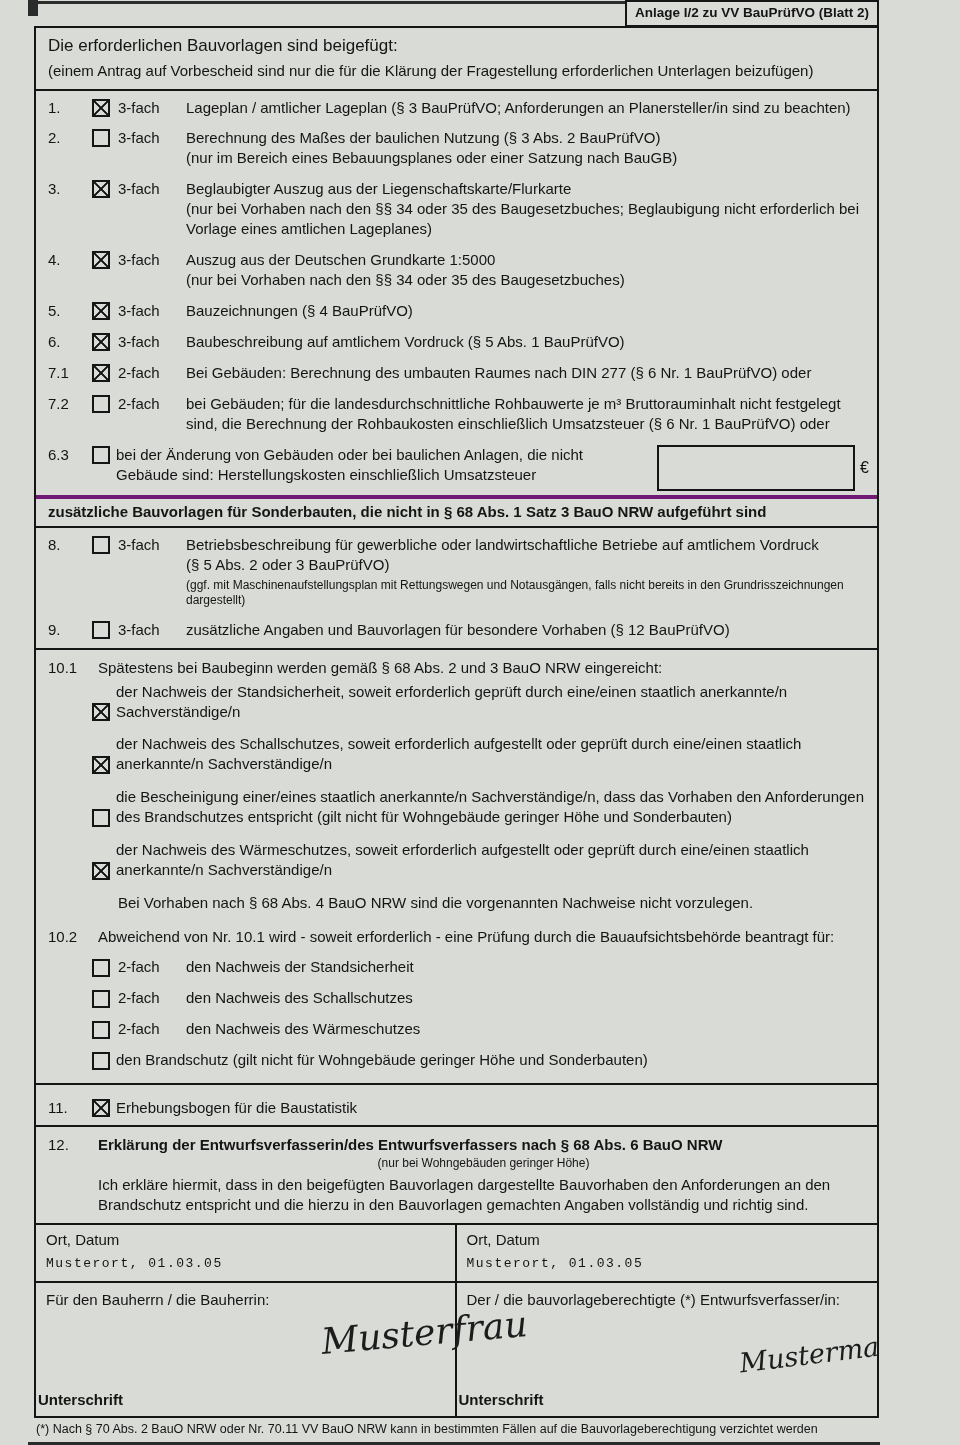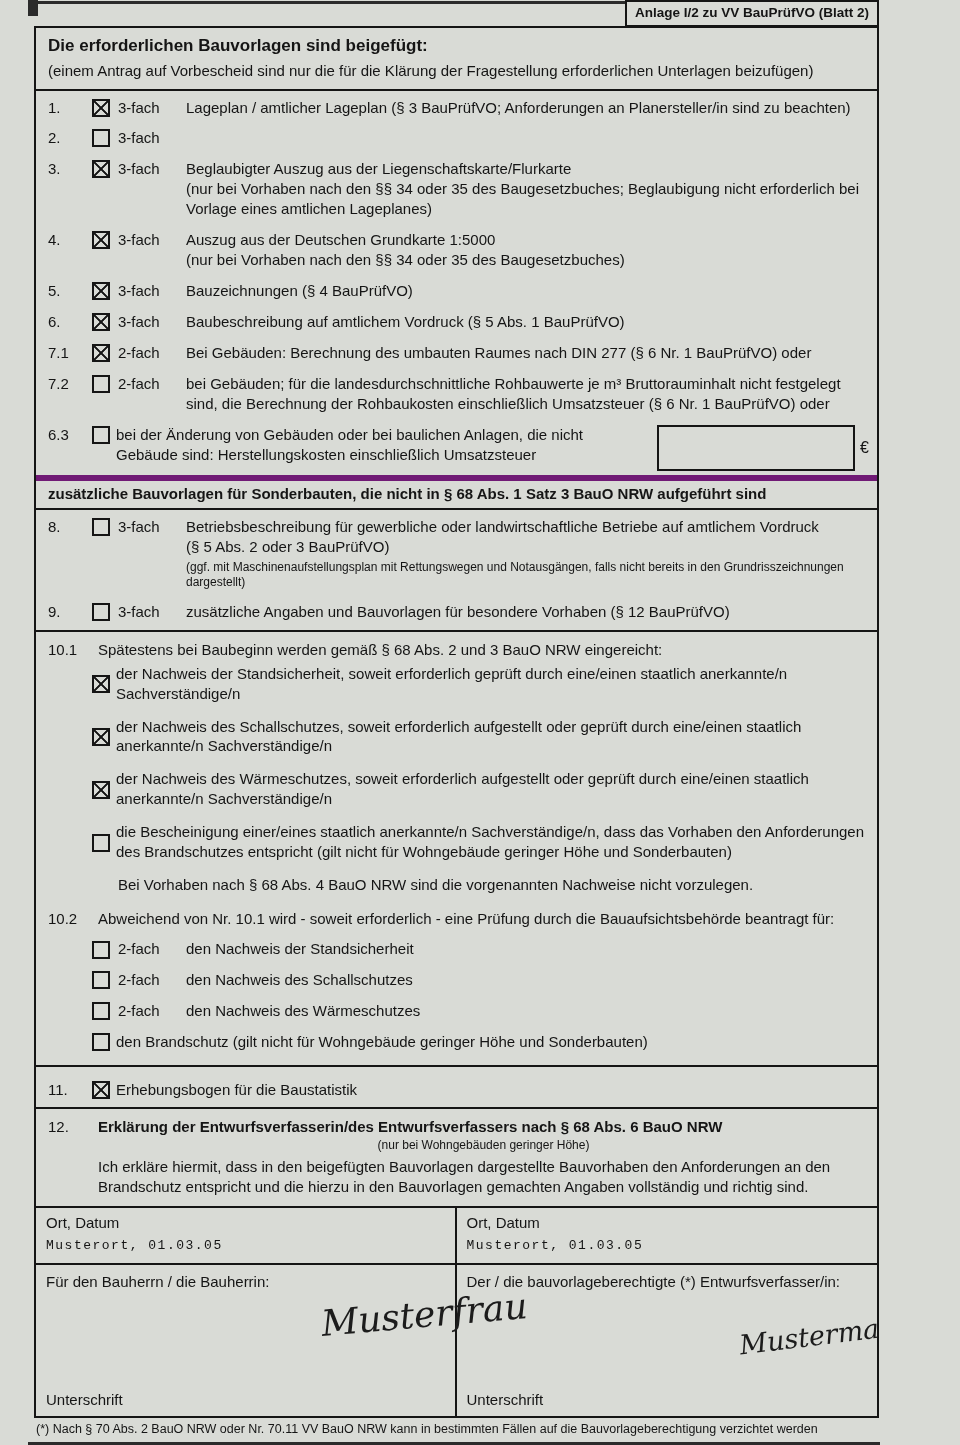--- a/index.html
+++ b/index.html
@@ -24,21 +24,21 @@
     padding: 2px 8px 3px; font-weight: bold; font-size: 13.5px;
   }
 
   .form {
     flex: 1 1 auto; margin: 0 1px 0 6px;
     border: 2px solid #151515;
     display: flex; flex-direction: column; overflow: hidden;
   }
 
   .form-header { padding: 7px 10px 8px 12px; border-bottom: 2px solid #151515; }
-  .form-title { font-weight: bold; font-size: 17px; }
+  .form-title { font-weight: normal; font-size: 17px; }
   .form-subtitle { margin-top: 3px; }
 
   .row { display: flex; align-items: flex-start; padding: 7px 8px 4px 12px; }
   .num { flex: 0 0 44px; }
   .cb {
     flex: 0 0 18px; width: 18px; height: 18px;
     border: 2px solid #151515; margin-top: 1px; background: transparent;
   }
   .cb.checked {
     background-image:
@@ -50,29 +50,29 @@
   .note { }
   .small { font-size: 12px; line-height: 1.3; margin-top: 3px; }
 
   
   .row-73 .txt { padding-right: 10px; }
   .euro-wrap { flex: 0 0 212px; display: flex; align-items: center; }
   .euro-box { flex: 1 1 auto; height: 46px; border: 2px solid #151515; }
   .euro-sym { flex: 0 0 auto; padding-left: 5px; font-size: 16px; }
 
   .bar {
-    border-top: 6px solid #701a75; border-bottom: 2px solid #151515;
+    border-top: 4px solid #701a75; border-bottom: 2px solid #151515;
     font-weight: bold; padding: 3px 8px 4px 12px;
   }
 
   .hr { border-top: 2px solid #151515; height: 0; }
 
   .sec-header { display: flex; padding: 8px 8px 4px 12px; }
   .sec-header .txt { padding-left: 6px; }
-  .sub-row { display: flex; align-items: center; padding: 0 8px 0 12px; margin-bottom: 13px; }
+  .sub-row { display: flex; align-items: flex-end; padding: 0 8px 0 12px; margin-bottom: 13px; }
   .sec-footer { margin: 2px 8px 10px 82px; }
   .sub-gap-sm { margin-bottom: 11px; }
 
   .row-11 { border-top: 2px solid #151515; padding-top: 13px; padding-bottom: 7px; }
 
   .sec12 { border-top: 2px solid #151515; display: flex; padding: 8px 8px 9px 12px; }
   .sec12 .content { flex: 1; padding-left: 6px; }
   .sec12-title { font-weight: bold; }
   .sec12-sub { font-size: 12px; margin: 1px 0 3px; text-align: center; }
 
@@ -84,21 +84,21 @@
   .sig-row { flex: 1 1 auto; min-height: 100px; display: flex; }
   .sig-cell { flex: 1 1 50%; position: relative; padding: 7px 10px; }
   .sig-cell.left { border-right: 2px solid #151515; }
   .signature {
     position: absolute;
     font-family: "DejaVu Serif", serif; font-style: italic; color: #1c1c1c;
     white-space: nowrap;
   }
   .sig-cell.left .signature { left: 285px; top: 26px; font-size: 36px; transform: rotate(-5deg); }
   .sig-cell.right .signature { left: 282px; top: 52px; font-size: 27px; transform: rotate(-7deg); }
-  .sig-caption { position: absolute; left: 10px; bottom: 6px; }
+  .sig-caption { position: absolute; left: 2px; bottom: 6px; font-weight: bold; }
 
   .footnote {
     flex: 0 0 auto; padding: 3px 6px 4px 8px; font-size: 12.5px;
     border-bottom: 3px solid #2b2b2b;
   }
 </style>
 </head>
 <body>
 
 <div class="page">
@@ -120,20 +120,24 @@
       <span class="num">1.</span>
       <span class="cb checked"></span>
       <span class="copies">3-fach</span>
       <div class="txt">Lageplan / amtlicher Lageplan (§ 3 BauPrüfVO; Anforderungen an Planersteller/in sind zu beachten)</div>
     </div>
 
     <div class="row">
       <span class="num">2.</span>
       <span class="cb"></span>
       <span class="copies">3-fach</span>
+      <div class="txt">
+        <div>Berechnung des Maßes der baulichen Nutzung (§ 3 Abs. 2 BauPrüfVO)</div>
+        <div class="note">(nur im Bereich eines Bebauungsplanes oder einer Satzung nach BauGB)</div>
+      </div>
     </div>
 
     <div class="row">
       <span class="num">3.</span>
       <span class="cb checked"></span>
       <span class="copies">3-fach</span>
       <div class="txt">
         <div>Beglaubigter Auszug aus der Liegenschaftskarte/Flurkarte</div>
         <div class="note">(nur bei Vorhaben nach den §§ 34 oder 35 des Baugesetzbuches; Beglaubigung nicht erforderlich bei Vorlage eines amtlichen Lageplanes)</div>
       </div>
@@ -219,27 +223,27 @@
         <span class="cb checked"></span>
         <div class="txt">der Nachweis der Standsicherheit, soweit erforderlich geprüft durch eine/einen staatlich anerkannte/n Sachverständige/n</div>
       </div>
       <div class="sub-row">
         <span class="num"></span>
         <span class="cb checked"></span>
         <div class="txt">der Nachweis des Schallschutzes, soweit erforderlich aufgestellt oder geprüft durch eine/einen staatlich anerkannte/n Sachverständige/n</div>
       </div>
       <div class="sub-row">
         <span class="num"></span>
+        <span class="cb"></span>
+        <div class="txt">die Bescheinigung einer/eines staatlich anerkannte/n Sachverständige/n, dass das Vorhaben den Anforderungen des Brandschutzes entspricht (gilt nicht für Wohngebäude geringer Höhe und Sonderbauten)</div>
+      </div>
+      <div class="sub-row">
+        <span class="num"></span>
         <span class="cb checked"></span>
         <div class="txt">der Nachweis des Wärmeschutzes, soweit erforderlich aufgestellt oder geprüft durch eine/einen staatlich anerkannte/n Sachverständige/n</div>
-      </div>
-      <div class="sub-row">
-        <span class="num"></span>
-        <span class="cb"></span>
-        <div class="txt">die Bescheinigung einer/eines staatlich anerkannte/n Sachverständige/n, dass das Vorhaben den Anforderungen des Brandschutzes entspricht (gilt nicht für Wohngebäude geringer Höhe und Sonderbauten)</div>
       </div>
       <div class="sec-footer">Bei Vorhaben nach § 68 Abs. 4 BauO NRW sind die vorgenannten Nachweise nicht vorzulegen.</div>
     </div>
 
     <div>
       <div class="sec-header" style="padding-top:4px; padding-bottom:10px;">
         <span class="num">10.2</span>
         <div class="txt">Abweichend von Nr. 10.1 wird - soweit erforderlich - eine Prüfung durch die Bauaufsichtsbehörde beantragt für:</div>
       </div>
       <div class="sub-row sub-gap-sm">

